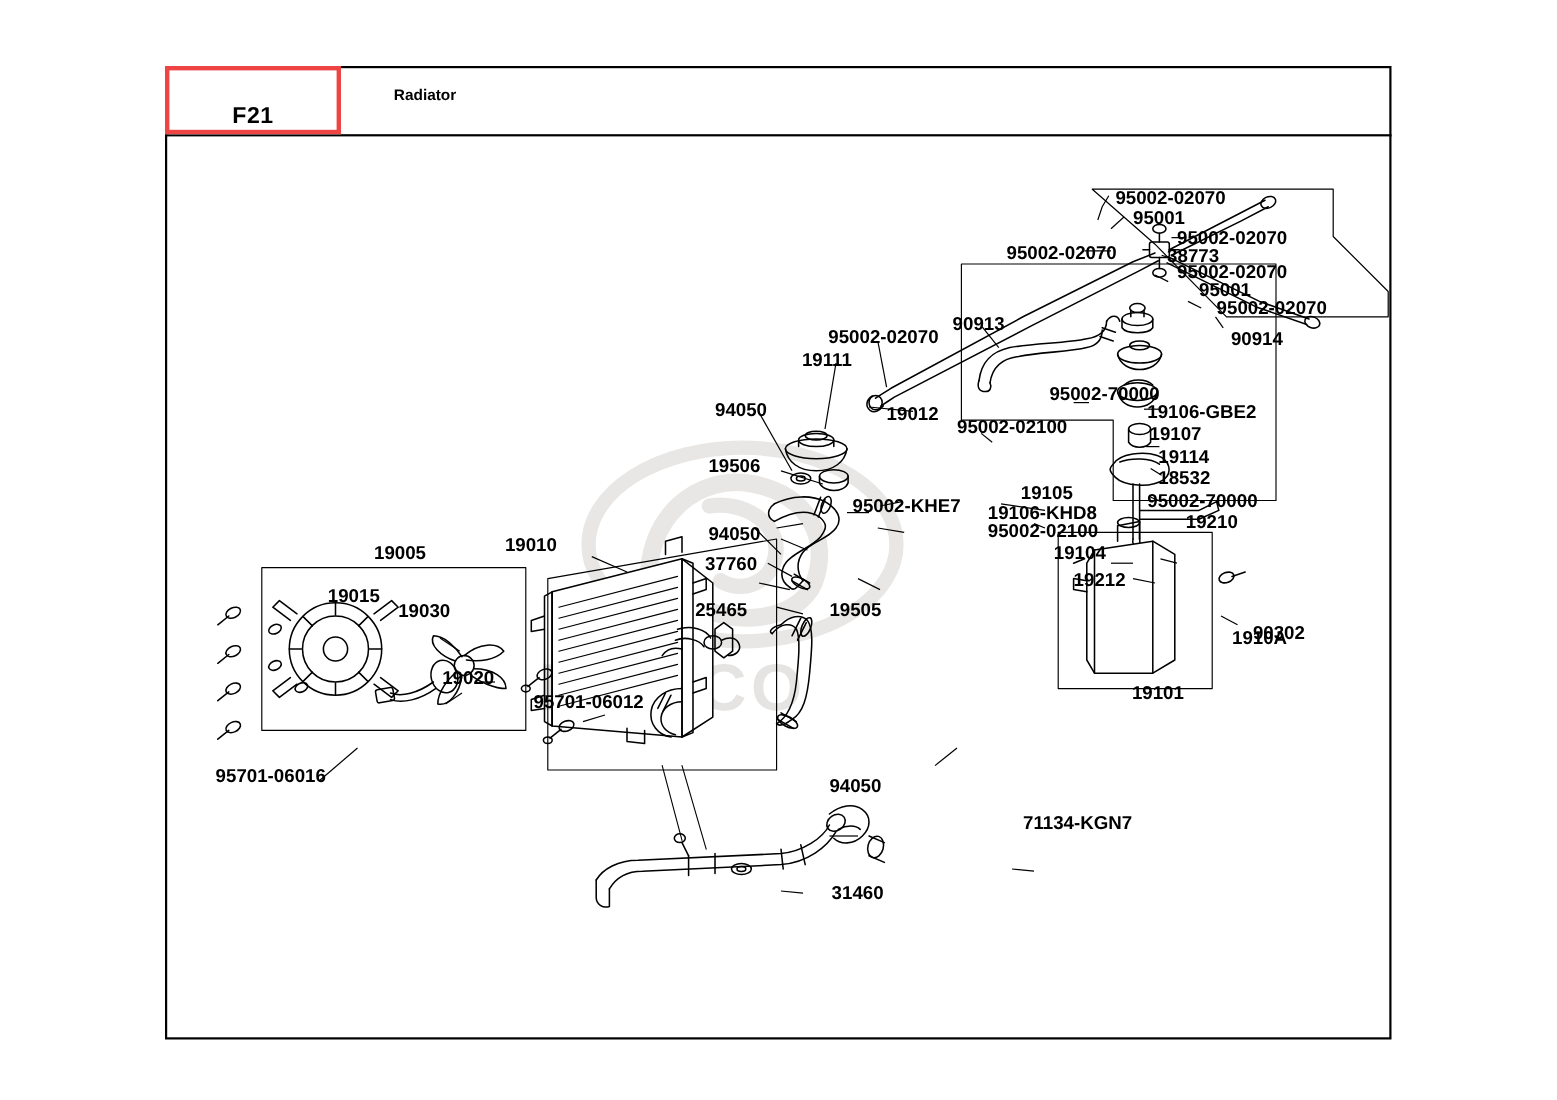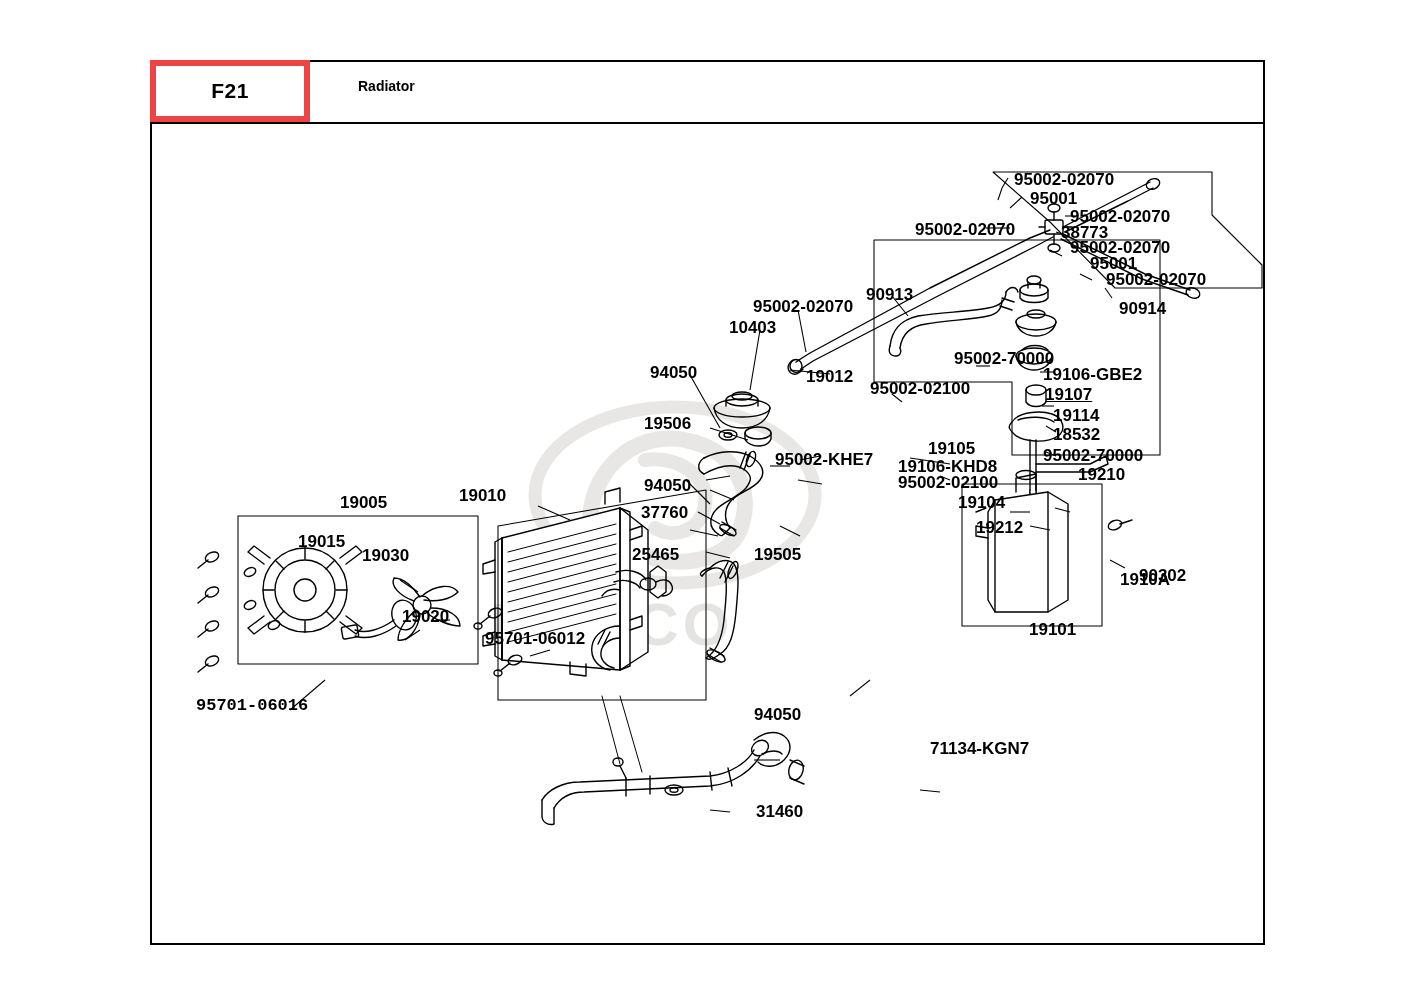--- a/index.html
+++ b/index.html
@@ -30,25 +30,25 @@
     height: 885px;
     border: 2px solid #000;
     box-sizing: border-box;
   }
   .title-cell {
     position: absolute;
     left: 150px;
     top: 60px;
     width: 160px;
     height: 62px;
-    border: 6px solid #ef4444;
+    border: 4px solid #ef4444;
     box-sizing: border-box;
     background: #fff;
     display: flex;
-    align-items: center;
+    align-items: flex-end;
     justify-content: center;
   }
   .title-cell .code {
     font-size: 21px;
     font-weight: bold;
     letter-spacing: .5px;
   }
   .title-bar-line {
     position: absolute;
     left: 150px;
@@ -466,27 +466,27 @@
   <div class="lbl" style="left:1030px;top:190px;">95001</div>
   <div class="lbl" style="left:1070px;top:208px;">95002-02070</div>
   <div class="lbl" style="left:1061px;top:224px;">38773</div>
   <div class="lbl" style="left:915px;top:221px;">95002-02070</div>
   <div class="lbl" style="left:1070px;top:239px;">95002-02070</div>
   <div class="lbl" style="left:1090px;top:255px;">95001</div>
   <div class="lbl" style="left:1106px;top:271px;">95002-02070</div>
   <div class="lbl" style="left:1119px;top:300px;">90914</div>
   <div class="lbl" style="left:866px;top:286px;">90913</div>
   <div class="lbl" style="left:753px;top:298px;">95002-02070</div>
-  <div class="lbl" style="left:729px;top:319px;">10403</div>
+  <div class="lbl" style="left:729px;top:319px;">19111</div>
   <div class="lbl" style="left:806px;top:368px;">19012</div>
   <div class="lbl" style="left:650px;top:364px;">94050</div>
   <div class="lbl" style="left:954px;top:350px;">95002-70000</div>
   <div class="lbl" style="left:1043px;top:366px;">19106-GBE2</div>
   <div class="lbl" style="left:870px;top:380px;">95002-02100</div>
-  <div class="lbl" style="left:1045px;top:386px;text-decoration:underline;">19107</div>
+  <div class="lbl" style="left:1045px;top:386px;">19107</div>
   <div class="lbl" style="left:1053px;top:407px;">19114</div>
   <div class="lbl" style="left:1053px;top:426px;">18532</div>
   <div class="lbl" style="left:644px;top:415px;">19506</div>
   <div class="lbl" style="left:928px;top:440px;">19105</div>
   <div class="lbl" style="left:1043px;top:447px;">95002-70000</div>
   <div class="lbl" style="left:898px;top:458px;">19106-KHD8</div>
   <div class="lbl" style="left:898px;top:474px;">95002-02100</div>
   <div class="lbl" style="left:1078px;top:466px;">19210</div>
   <div class="lbl" style="left:775px;top:451px;">95002-KHE7</div>
   <div class="lbl" style="left:958px;top:494px;">19104</div>
@@ -497,19 +497,19 @@
   <div class="lbl" style="left:976px;top:519px;">19212</div>
   <div class="lbl" style="left:1139px;top:524px;margin-top:43px;">90302</div>
   <div class="lbl" style="left:298px;top:533px;">19015</div>
   <div class="lbl" style="left:362px;top:547px;">19030</div>
   <div class="lbl" style="left:632px;top:546px;">25465</div>
   <div class="lbl" style="left:754px;top:546px;">19505</div>
   <div class="lbl" style="left:1120px;top:571px;">1910A</div>
   <div class="lbl" style="left:402px;top:608px;">19020</div>
   <div class="lbl" style="left:485px;top:630px;">95701-06012</div>
   <div class="lbl" style="left:1029px;top:621px;">19101</div>
-  <div class="lbl" style="left:196px;top:697px;font-family:Liberation Mono, monospace;">95701-06016</div>
+  <div class="lbl" style="left:196px;top:697px;">95701-06016</div>
   <div class="lbl" style="left:754px;top:706px;">94050</div>
   <div class="lbl" style="left:930px;top:740px;">71134-KGN7</div>
   <div class="lbl" style="left:756px;top:803px;">31460</div>
 
 
 </div>
 
 </body></html>

